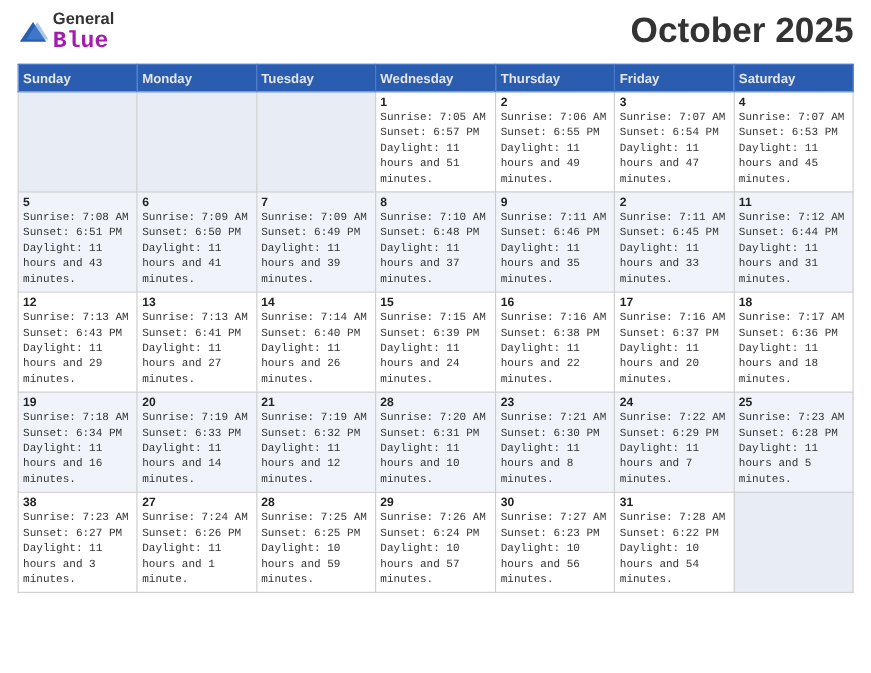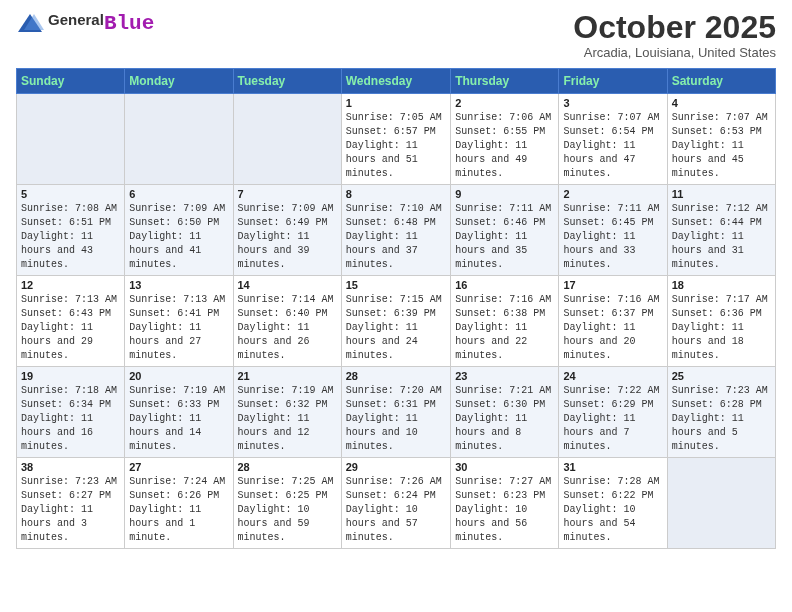--- a/index.html
+++ b/index.html
@@ -22,21 +22,21 @@
       align-items: flex-start;
       margin-bottom: 8px;
     }
     .logo {
       display: flex;
       align-items: center;
       gap: 4px;
     }
     .logo-text {
       display: flex;
-      flex-direction: row;
+      flex-direction: column;
       line-height: 1.1;
     }
     .logo-general {
       font-size: 15px;
       font-weight: bold;
       color: #333;
     }
     .logo-blue {
       font-size: 21px;
       font-weight: bold;
@@ -60,21 +60,21 @@
       font-size: 13px;
       color: #555;
     }
     .calendar {
       width: 100%;
       border-collapse: collapse;
       border: 1px solid #ccc;
     }
     .calendar th {
       background: #2a5db0;
-      color: #86efac;
+      color: #e5e5e5;
       font-size: 12px;
       font-weight: bold;
       padding: 5px 4px;
       text-align: left;
       border: 1px solid #4a7dd0;
     }
     .calendar td {
       vertical-align: top;
       border: 1px solid #ccc;
       padding: 3px 4px;
@@ -117,21 +117,20 @@
         <polygon points="14,4 26,22 2,22" fill="#2a5db0"></polygon>
         <polygon points="18,4 28,20 8,20" fill="#5590e0" opacity="0.5"></polygon>
       </svg>
       <div class="logo-text">
         <span class="logo-general">General</span>
         <span class="logo-blue">Blue</span>
       </div>
     </div>
     <div class="title-block">
       <div class="month-title">October 2025</div>
-      <div class="location">Arcadia, Louisiana, United States</div>
     </div>
   </div>
 
   <table class="calendar">
     <thead>
       <tr>
         <th>Sunday</th>
         <th>Monday</th>
         <th>Tuesday</th>
         <th>Wednesday</th>

